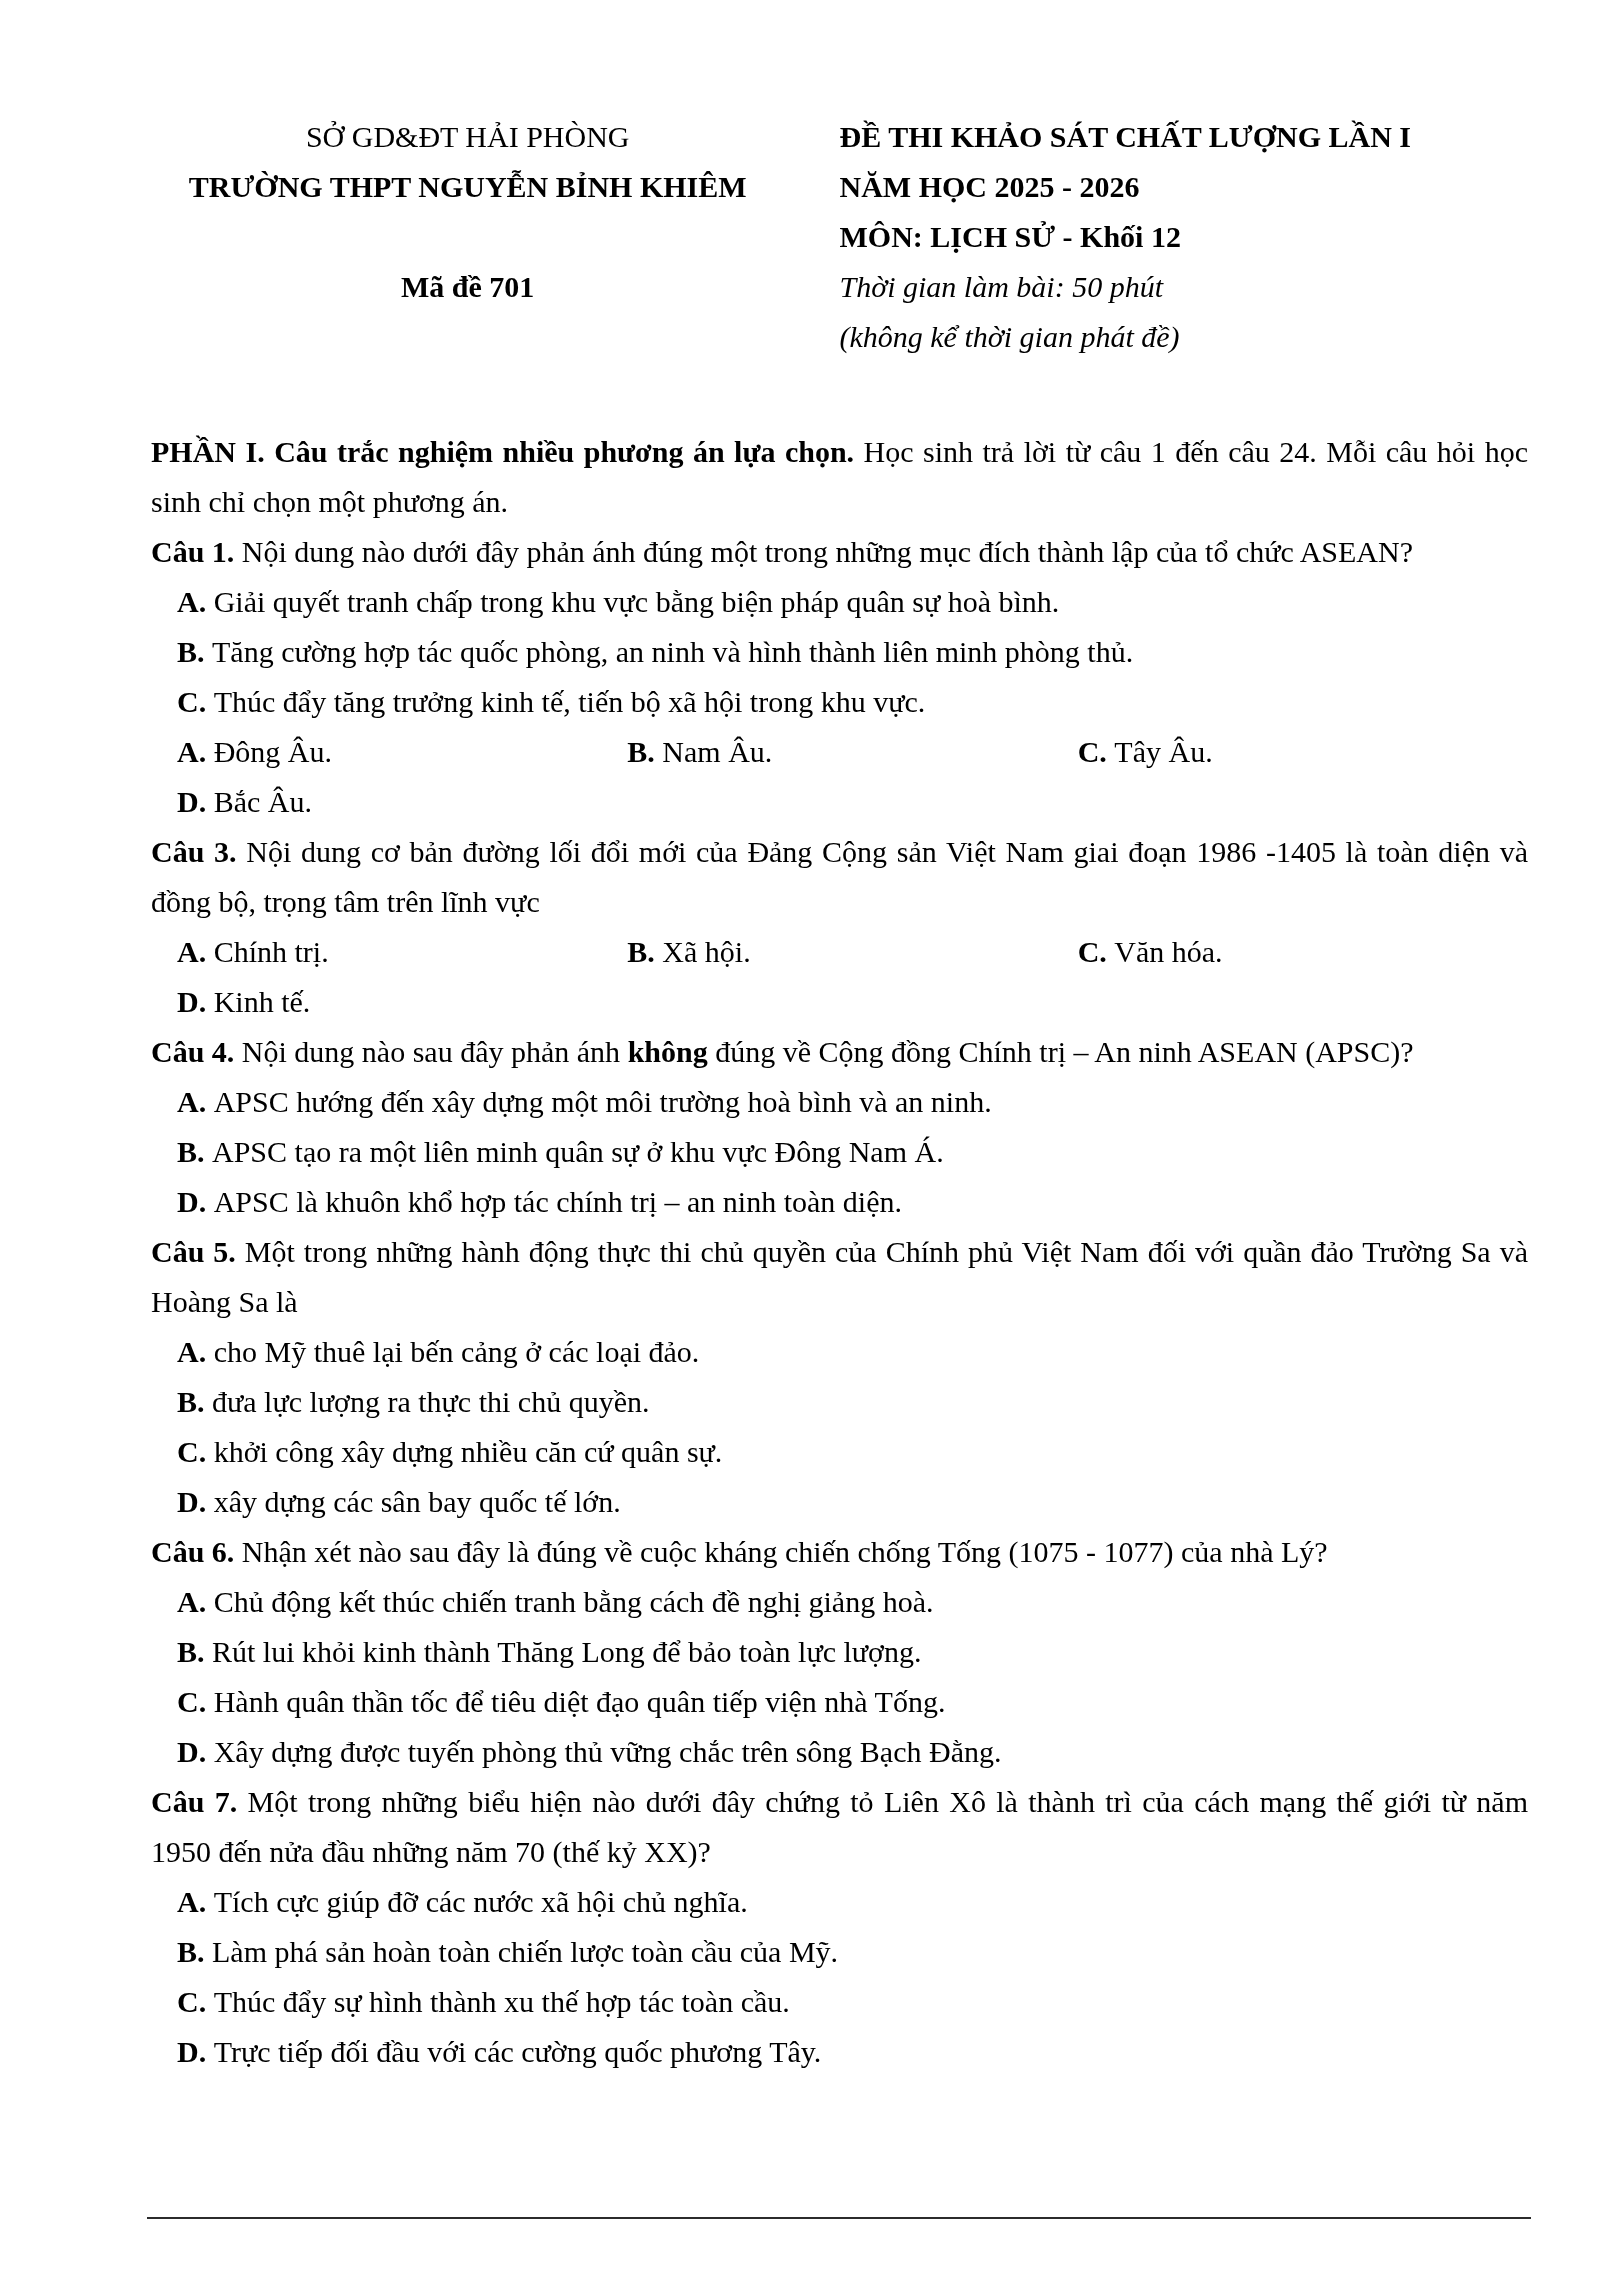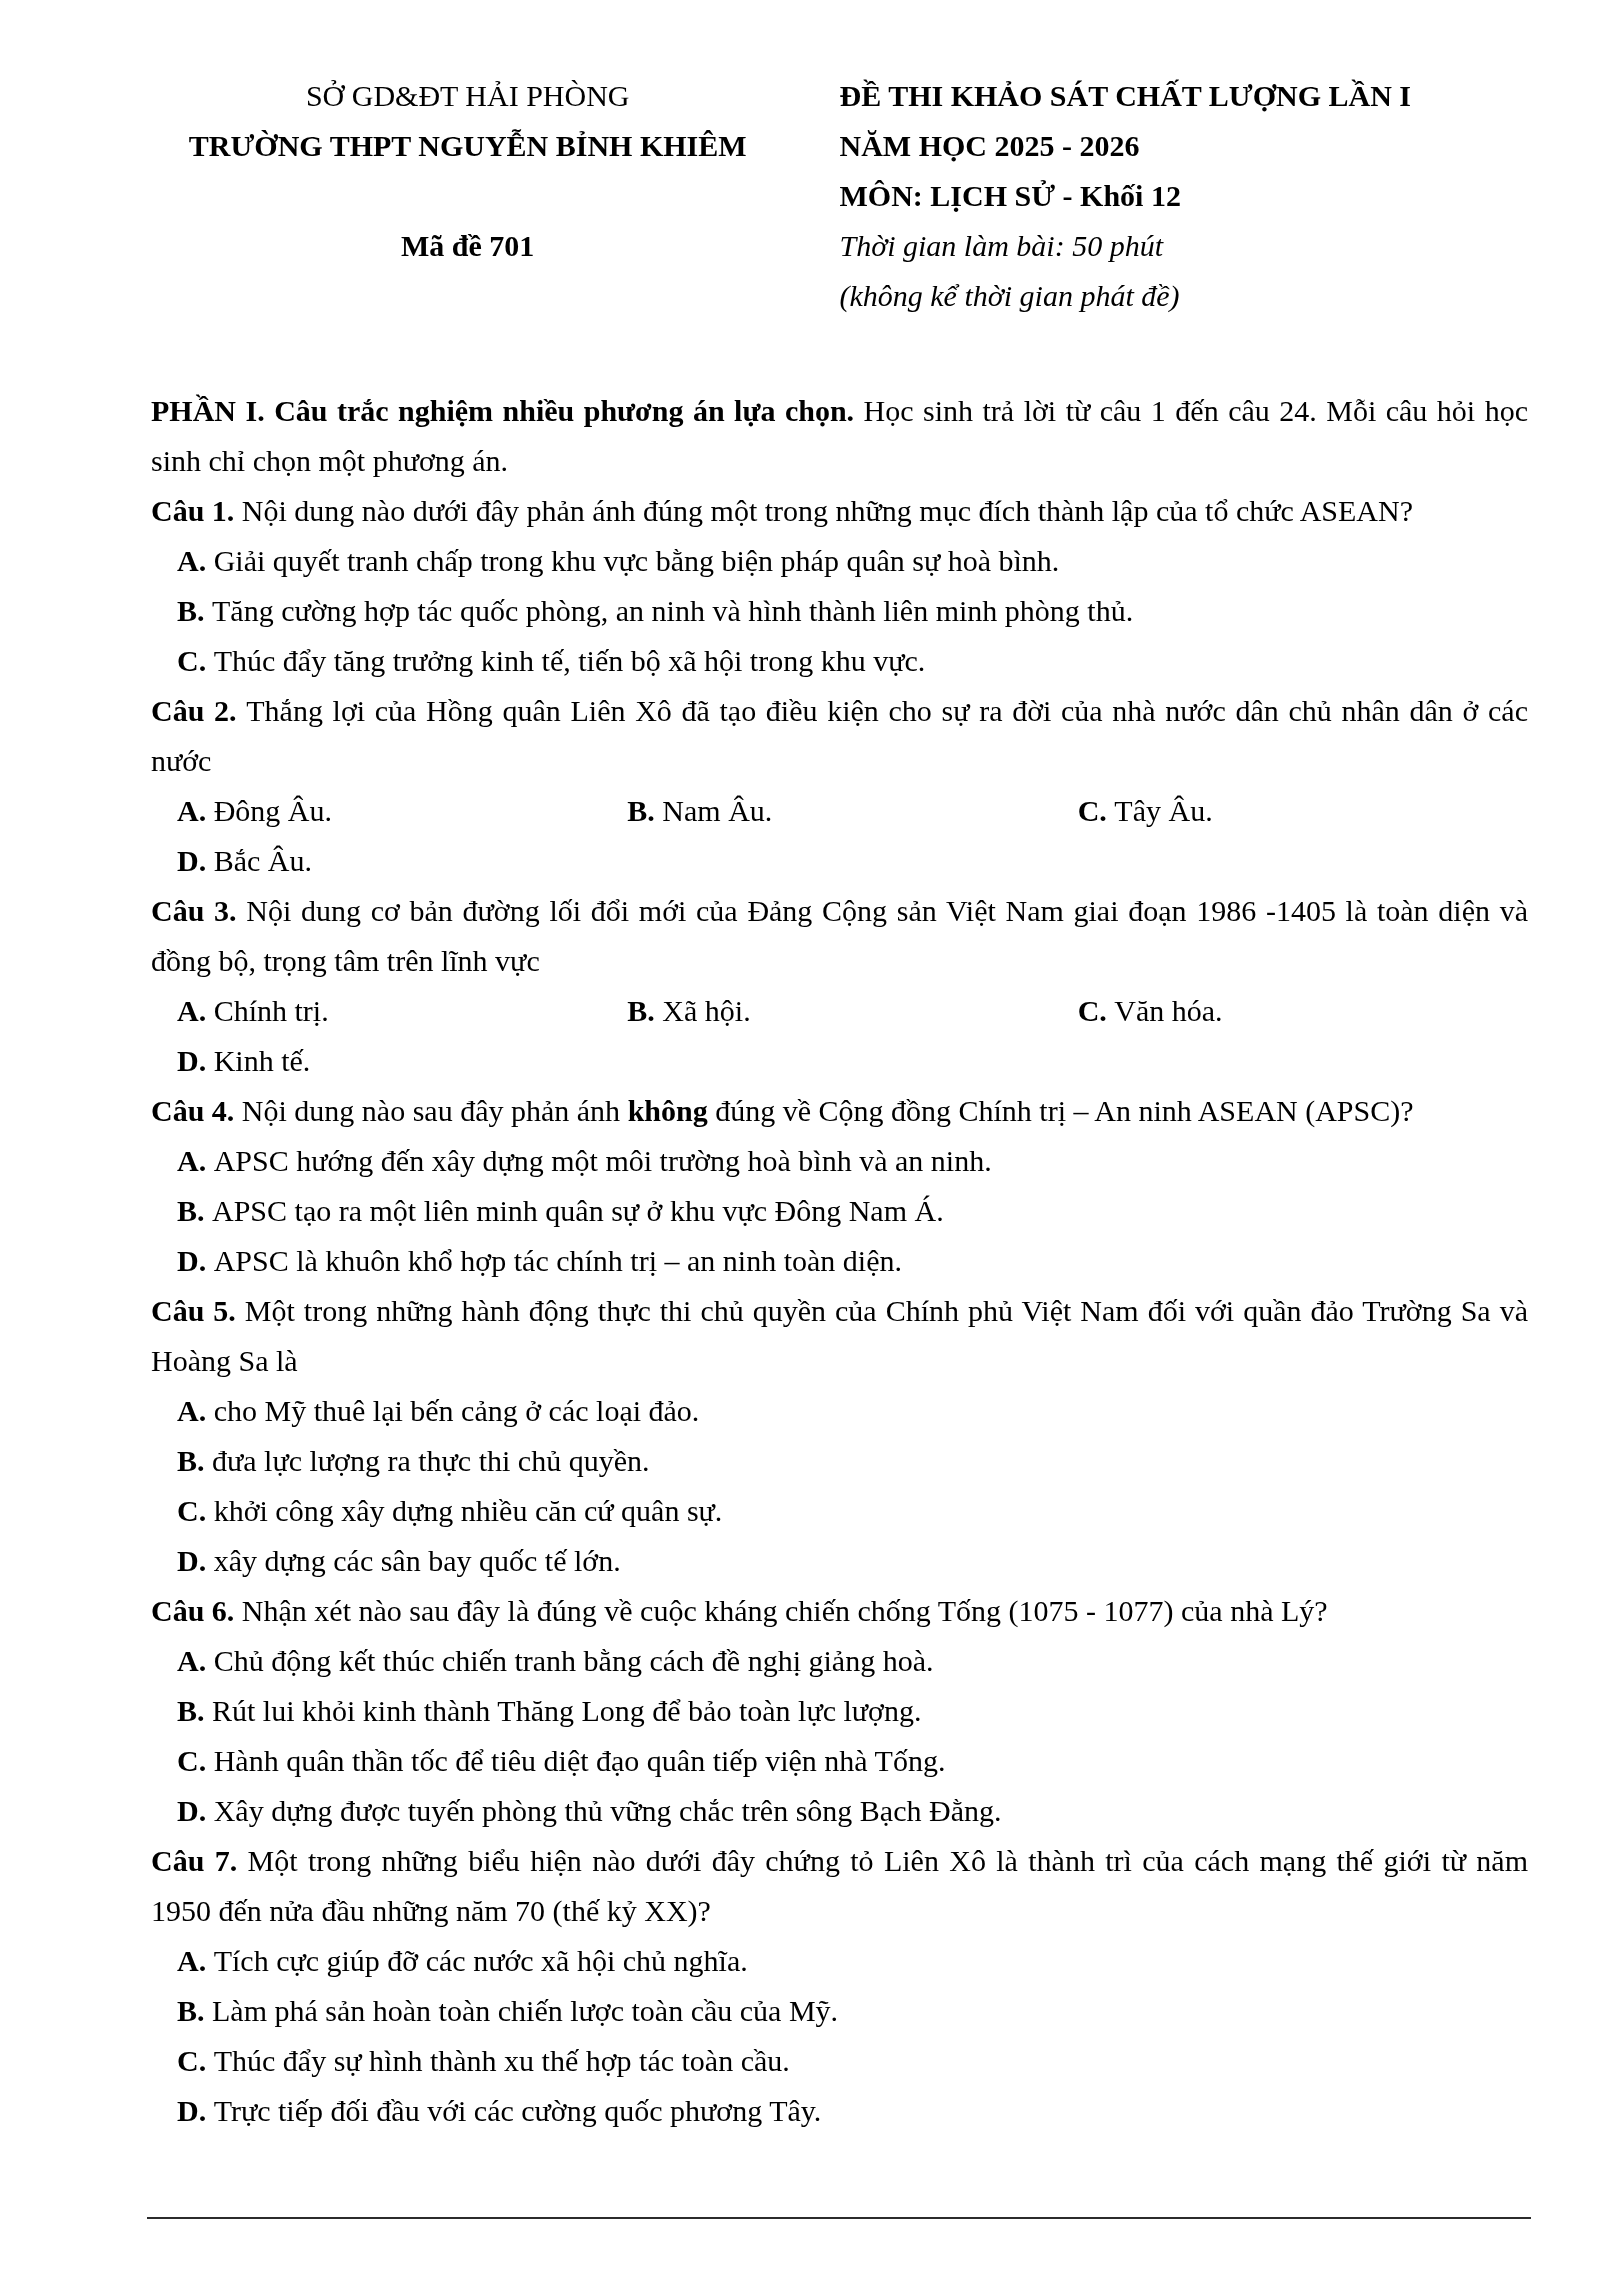--- a/index.html
+++ b/index.html
@@ -6,21 +6,21 @@
   .page {
     position: relative;
     width: 1623px;
     height: 2295px;
     background: #ffffff;
     color: #000000;
     font-family: "Liberation Serif", "DejaVu Serif", serif;
     font-size: 30px;
     line-height: 50px;
     box-sizing: border-box;
-    padding: 71px 95px 0 151px;
+    padding: 112px 95px 0 151px;
     overflow: hidden;
     border-radius: 19px;
   }
   .bold { font-weight: bold; }
   .italic { font-style: italic; }
   .header { display: flex; justify-content: space-between; align-items: flex-start; }
   .header-left  { width: 46%; text-align: center; }
   .header-right { width: 50%; text-align: left; }
   .hline { white-space: nowrap; }
   .spacer-line { height: 50px; }
@@ -69,21 +69,20 @@
   <div>
       <div class="question">
         <p class="q-text"><span class="bold">Câu 1. </span><span>Nội dung nào dưới đây phản ánh đúng một trong những mục đích thành lập của tổ chức ASEAN?</span></p>
         <div class="opts-block">
           <div class="opt"><span class="bold">A. </span><span>Giải quyết tranh chấp trong khu vực bằng biện pháp quân sự hoà bình.</span></div>
           <div class="opt"><span class="bold">B. </span><span>Tăng cường hợp tác quốc phòng, an ninh và hình thành liên minh phòng thủ.</span></div>
           <div class="opt"><span class="bold">C. </span><span>Thúc đẩy tăng trưởng kinh tế, tiến bộ xã hội trong khu vực.</span></div>
         </div>
       </div>
       <div class="question">
-        <p class="q-text"><span class="bold">Câu 2. </span><span>Thắng lợi của Hồng quân Liên Xô đã tạo điều kiện cho sự ra đời của nhà nước dân chủ nhân dân ở các nước</span></p>
         <div class="opts-inline">
           <div class="opt"><span class="bold">A. </span><span>Đông Âu.</span></div>
           <div class="opt"><span class="bold">B. </span><span>Nam Âu.</span></div>
           <div class="opt"><span class="bold">C. </span><span>Tây Âu.</span></div>
           <div class="opt"><span class="bold">D. </span><span>Bắc Âu.</span></div>
         </div>
       </div>
       <div class="question">
         <p class="q-text"><span class="bold">Câu 3. </span><span>Nội dung cơ bản đường lối đổi mới của Đảng Cộng sản Việt Nam giai đoạn 1986 -1405 là toàn diện và đồng bộ, trọng tâm trên lĩnh vực</span></p>
         <div class="opts-inline">

